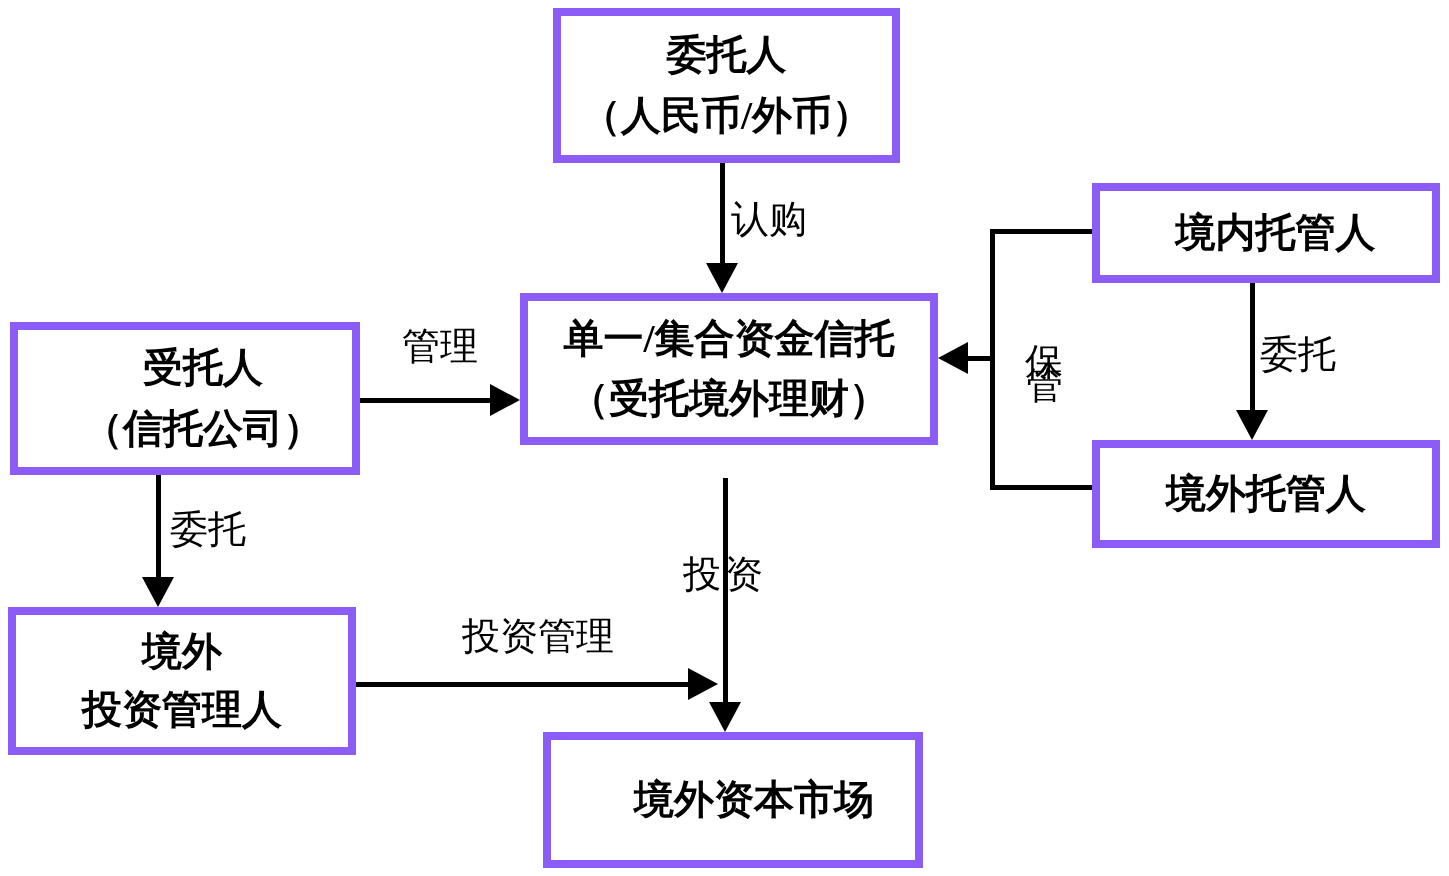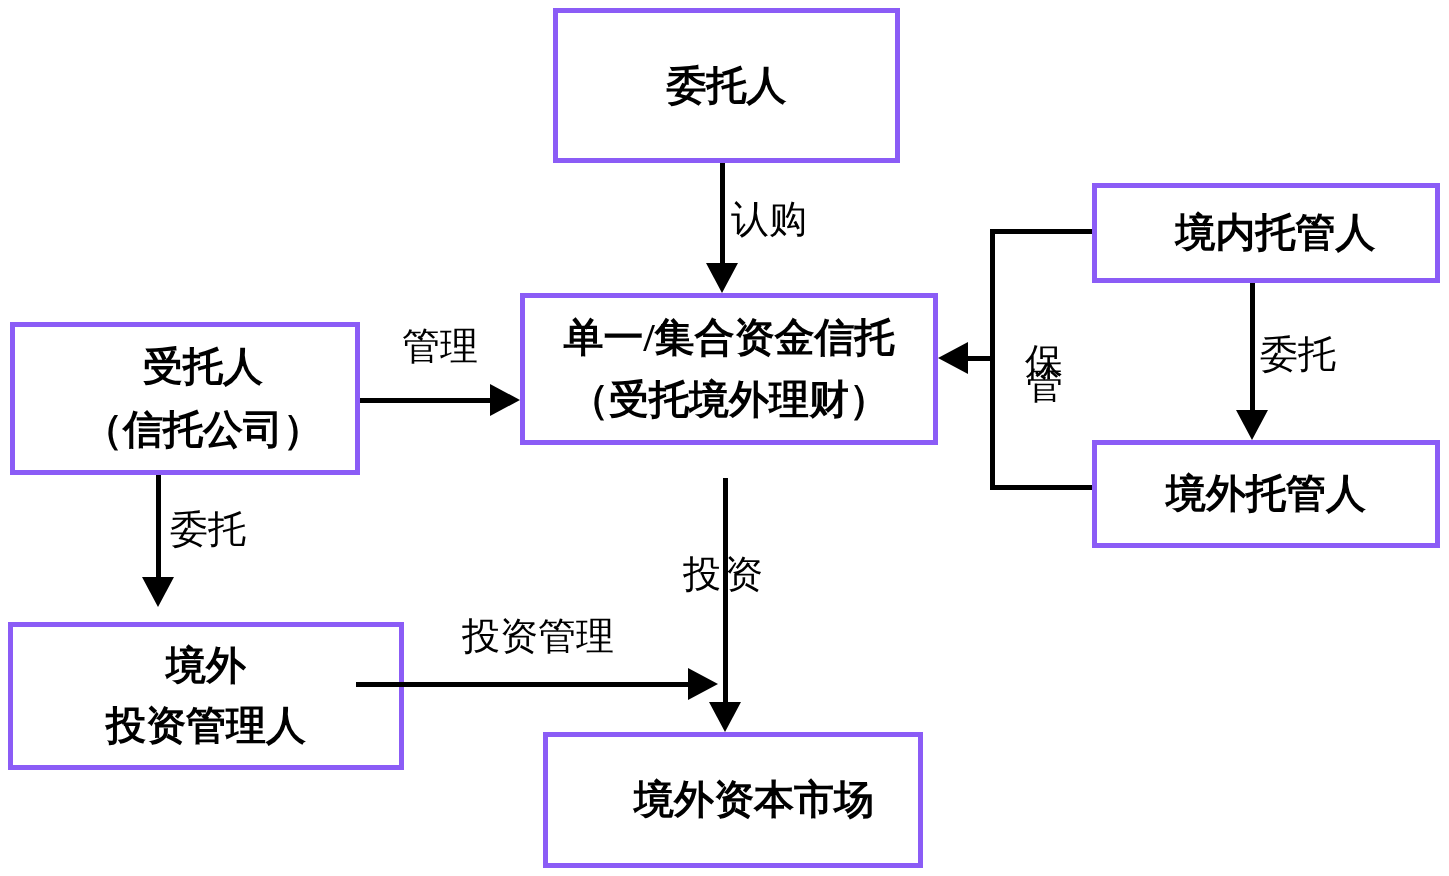--- a/index.html
+++ b/index.html
@@ -11,21 +11,21 @@
     position: relative;
     width: 1449px;
     height: 876px;
     background: #ffffff;
     font-family: "Liberation Serif", "DejaVu Serif", serif;
     color: #000000;
     overflow: hidden;
   }
   .node {
     position: absolute;
-    border: 5px solid #8b5cf6;
+    border: 8px solid #8b5cf6;
     background: #ffffff;
     display: flex;
     flex-direction: column;
     align-items: center;
     justify-content: space-evenly;
     font-size: 40px;
     font-weight: bold;
     text-align: center;
     line-height: 1.1;
     box-sizing: border-box;
@@ -56,41 +56,42 @@
     letter-spacing: 22px;
   }
 </style>
 </head>
 <body>
 
 <div class="canvas">
 
   <div class="node" style="left:553px; top:8px; width:347px; height:155px;">
     <span>委托人</span>
+    <span>（人民币/外币）</span>
   </div>
 
   <div class="node" style="left:10px; top:322px; width:350px; height:153px;padding-left:36px;">
     <span>受托人</span>
     <span>（信托公司）</span>
   </div>
 
   <div class="node" style="left:520px; top:293px; width:418px; height:152px;">
     <span>单一/集合资金信托</span>
     <span>（受托境外理财）</span>
   </div>
 
   <div class="node" style="left:1092px; top:183px; width:348px; height:100px;padding-left:19px;">
     <span>境内托管人</span>
   </div>
 
   <div class="node" style="left:1092px; top:440px; width:348px; height:108px;">
     <span>境外托管人</span>
   </div>
 
-  <div class="node" style="left:8px; top:622px; width:396px; height:148px;">
+  <div class="node" style="left:8px; top:607px; width:348px; height:148px;">
     <span>境外</span>
     <span>投资管理人</span>
   </div>
 
   <div class="node" style="left:543px; top:732px; width:380px; height:136px;padding-left:42px;">
     <span>境外资本市场</span>
   </div>
 
   <div class="edge-line" style="left:720px; top:163px; width:5px; height:105px;"></div>
   <div class="head head-down" style="left:706px; top:263px;"></div>

